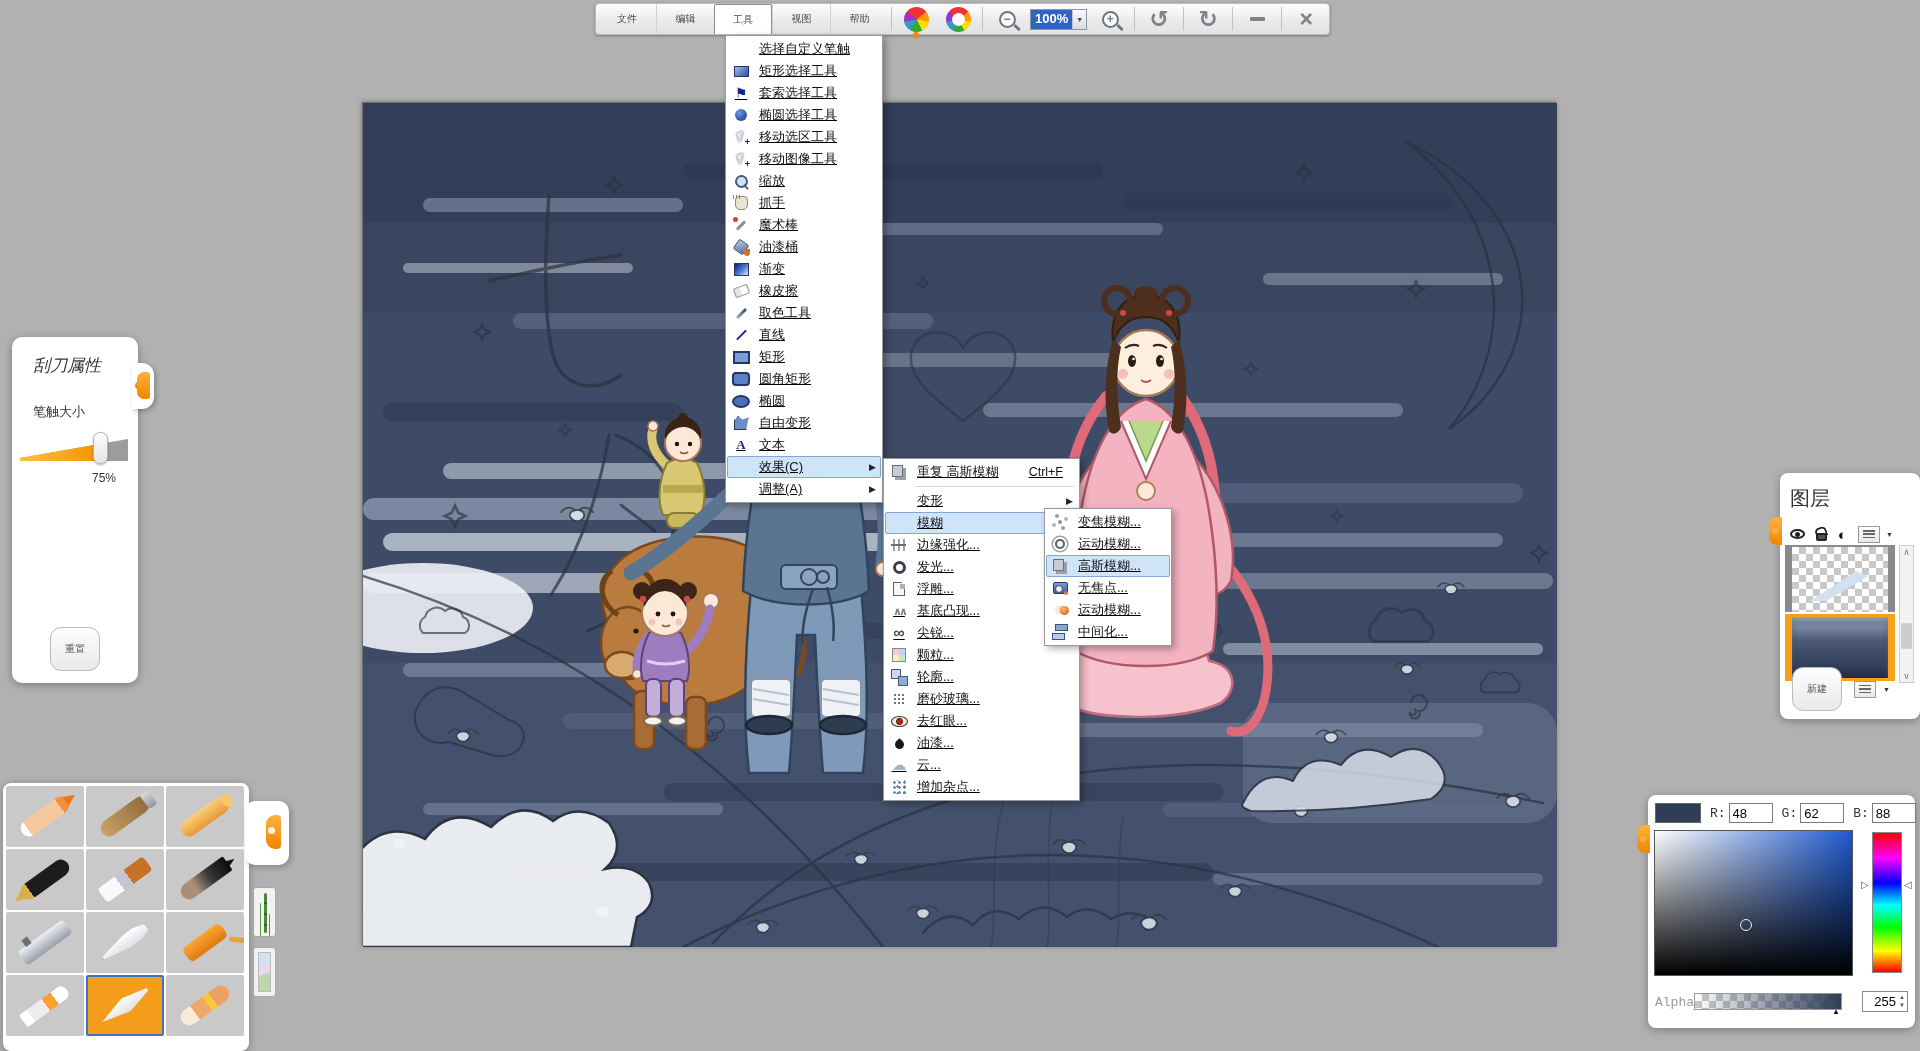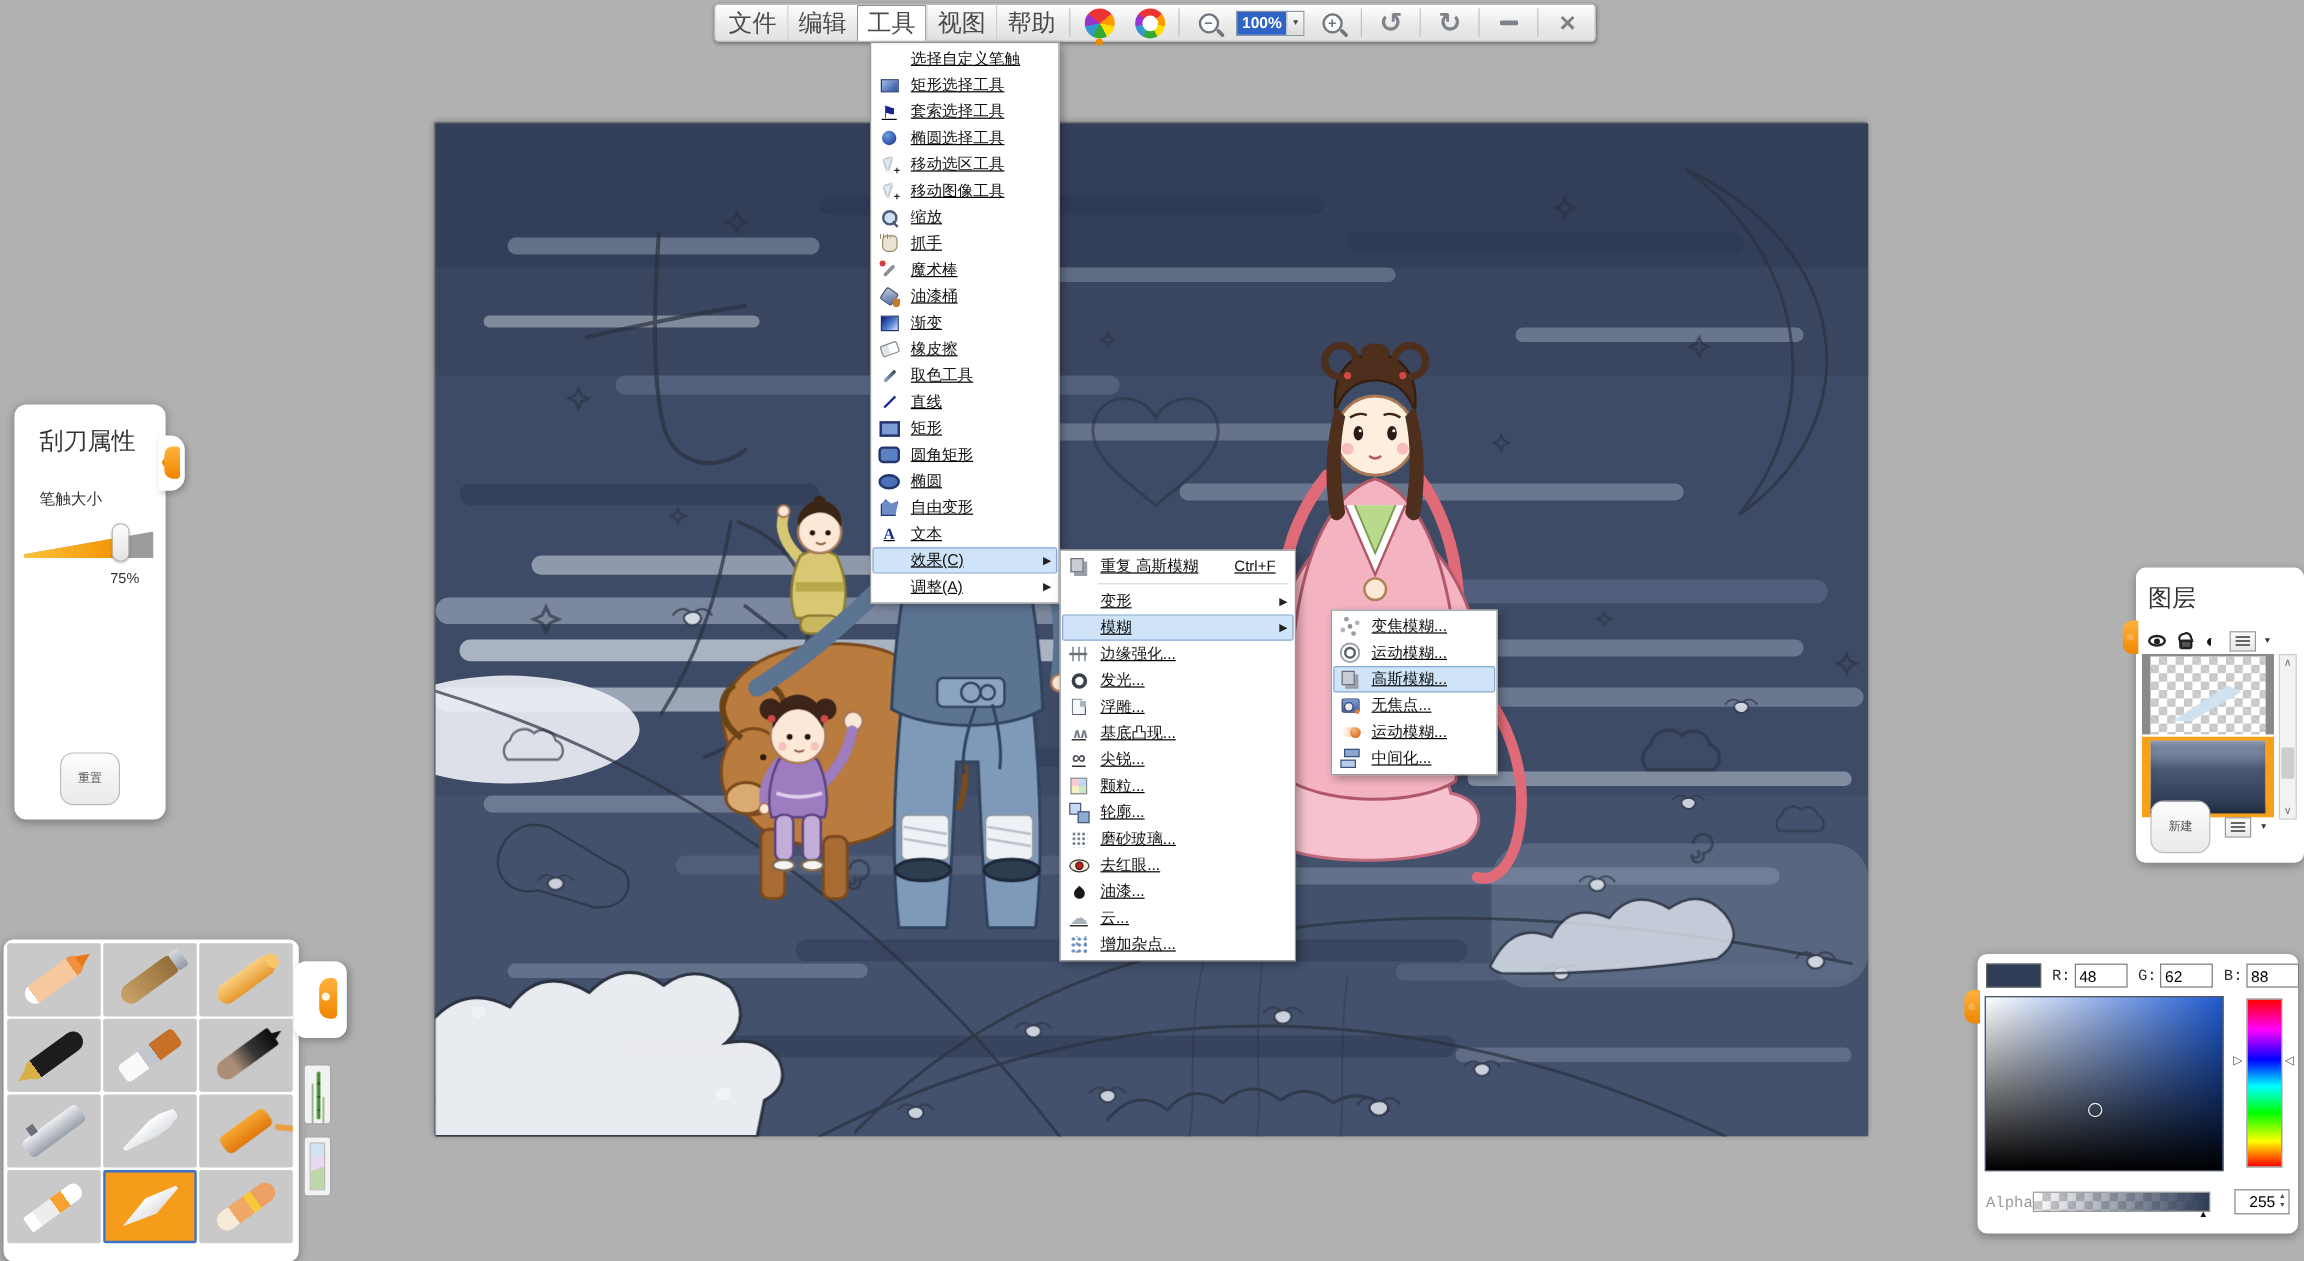--- a/index.html
+++ b/index.html
@@ -9,21 +9,21 @@
 
   
   .canvas-wrap { position:absolute; left:362px; top:102px; width:1194px; height:844px;
     border:1px solid #6f6f6f; box-shadow:0 0 5px rgba(0,0,0,.35); background:#3e4b66; z-index:1; }
   .canvas-wrap svg { display:block; }
 
   
   .toolbar { position:absolute; left:595px; top:3px; height:32px; z-index:60;
     display:flex; align-items:stretch; background:linear-gradient(#fefefe,#e9e9e9 60%,#e2e2e2);
     border:1px solid #bdbdbd; border-radius:4px; box-shadow:0 1px 3px rgba(0,0,0,.35); padding:0 2px; }
-  .tb-btn { width:58px; border:none; background:transparent; font-family:inherit; font-size:20px;
+  .tb-btn { width:58px; border:none; background:transparent; font-family:inherit; font-size:10px;
     color:#4a4a4a; border-left:1px solid #d2d2d2; cursor:default; }
   .tb-btn:first-child { border-left:none; }
   .tb-btn.active { background:#fff; border:1px solid #8f8f8f; border-bottom:none; border-radius:2px 2px 0 0; }
   .tb-sep { width:1px; background:#c2c2c2; margin:3px 3px; }
   .tb-tool { width:42px; display:flex; align-items:center; justify-content:center; position:relative; }
   .rainbow { width:25px; height:25px; border-radius:50%; position:relative;
     background:conic-gradient(#e33 0 14%,#f90 14% 28%,#fd0 28% 42%,#3a3 42% 58%,#39c 58% 72%,#93c 72% 86%,#e33 86%); }
   .rainbow.ring::after { content:""; position:absolute; inset:6px; border-radius:50%; background:#fff; }
   .rainbow .r-dot { position:absolute; left:9px; bottom:-6px; width:6px; height:6px; border-radius:50%; background:#f08a00; }
   .mag { position:relative; width:17px; height:17px; border:2.5px solid #70757e; border-radius:50%;
@@ -35,21 +35,21 @@
   .zoom-dd { width:14px; display:flex; align-items:center; justify-content:center; font-size:7px; color:#444;
     background:linear-gradient(#fafafa,#dcdcdc); border-left:1px solid #c0c6cc; }
   .tb-glyph { font-size:23px; font-weight:bold; color:#7e8389; line-height:1; }
   .tb-min { width:15px; height:4px; background:#7e8389; border-radius:1px; }
 
   
   .menu { position:absolute; background:#fff; border:1px solid #999; box-shadow:3px 3px 7px rgba(0,0,0,.3);
     padding:2px 1px; z-index:70;text-decoration:underline; }
   .tools-menu  { left:725px; top:35px;  width:158px; }
   .effects-menu{ left:883px; top:458px; width:197px; }
-  .blur-menu   { left:1109px; top:508px; width:139px; }
+  .blur-menu   { left:1044px; top:508px; width:128px; }
   .menu-item { display:flex; align-items:center; height:22px; padding:0 14px 0 2px; font-size:13px;
     color:#111; position:relative; border:1px solid transparent; }
   .menu-item.hl { background:#cfe4f8; border:1px solid #84a7d3; border-radius:2px; }
   .mi-icon { width:22px; height:20px; margin-right:7px; flex:none; display:flex; align-items:center; justify-content:center; position:relative; }
   .mi-label { flex:1; white-space:nowrap; }
   .mi-shortcut { margin-left:18px; font-size:12.5px; }
   .mi-arrow { position:absolute; right:4px; font-size:9px; color:#222; }
   .menu-sep { height:1px; background:#d8d8d8; margin:3px 4px 3px 30px; }
 
   
@@ -148,21 +148,21 @@
   .orange-tab .ot-blob { position:absolute; right:4px; top:9px; width:13px; height:27px;
      background:linear-gradient(#ffb23e,#f08500); border-radius:7px 3px 3px 7px; }
   .orange-tab .ot-dot { position:absolute; left:3px; top:19px; width:7px; height:7px; border-radius:50%; background:#f08a00; }
   .half-tab { position:absolute; width:13px; height:28px; background:linear-gradient(#ffb23e,#f08500);
      border-radius:8px 0 0 8px; left:-11px; }
   .half-tab::after { content:""; position:absolute; left:3px; top:11px; width:6px; height:6px; border-radius:50%; background:#fff3; }
 
   
   .scraper-panel { left:12px; top:337px; width:126px; height:346px; }
   .scraper-panel .orange-tab { top:26px; }
-  .sp-title { font-size:20px; color:#333; padding:17px 0 0 21px; }
+  .sp-title { font-size:17px; color:#333; padding:17px 0 0 21px;font-style:italic; }
   .sp-sub { font-size:13px; color:#333; padding:26px 0 0 21px; }
   .wedge-slider { position:relative; margin:14px 10px 0 8px; height:28px; }
   .wedge { position:absolute; left:0; right:0; top:4px; bottom:2px;
      clip-path:polygon(0 86%,100% 0,100% 100%,0 100%); background:#9c9c9c; }
   .wedge-fill { height:100%; background:linear-gradient(90deg,#fcc23c,#f29200); }
   .wedge-handle { position:absolute; top:-3px; width:15px; height:32px; border:1px solid #b4b4b4; border-radius:7px;
      background:linear-gradient(#fcfcfc,#e4e4e4); box-shadow:0 1px 2px rgba(0,0,0,.3); }
   .sp-value { font-size:12px; color:#333; text-align:right; padding:8px 22px 0 0; }
   .pill-btn { font-family:inherit; font-size:10px; color:#555; background:linear-gradient(#fdfdfd,#e9e9e9);
      border:1px solid #bbb; border-radius:11px; padding:14px 14px; }

